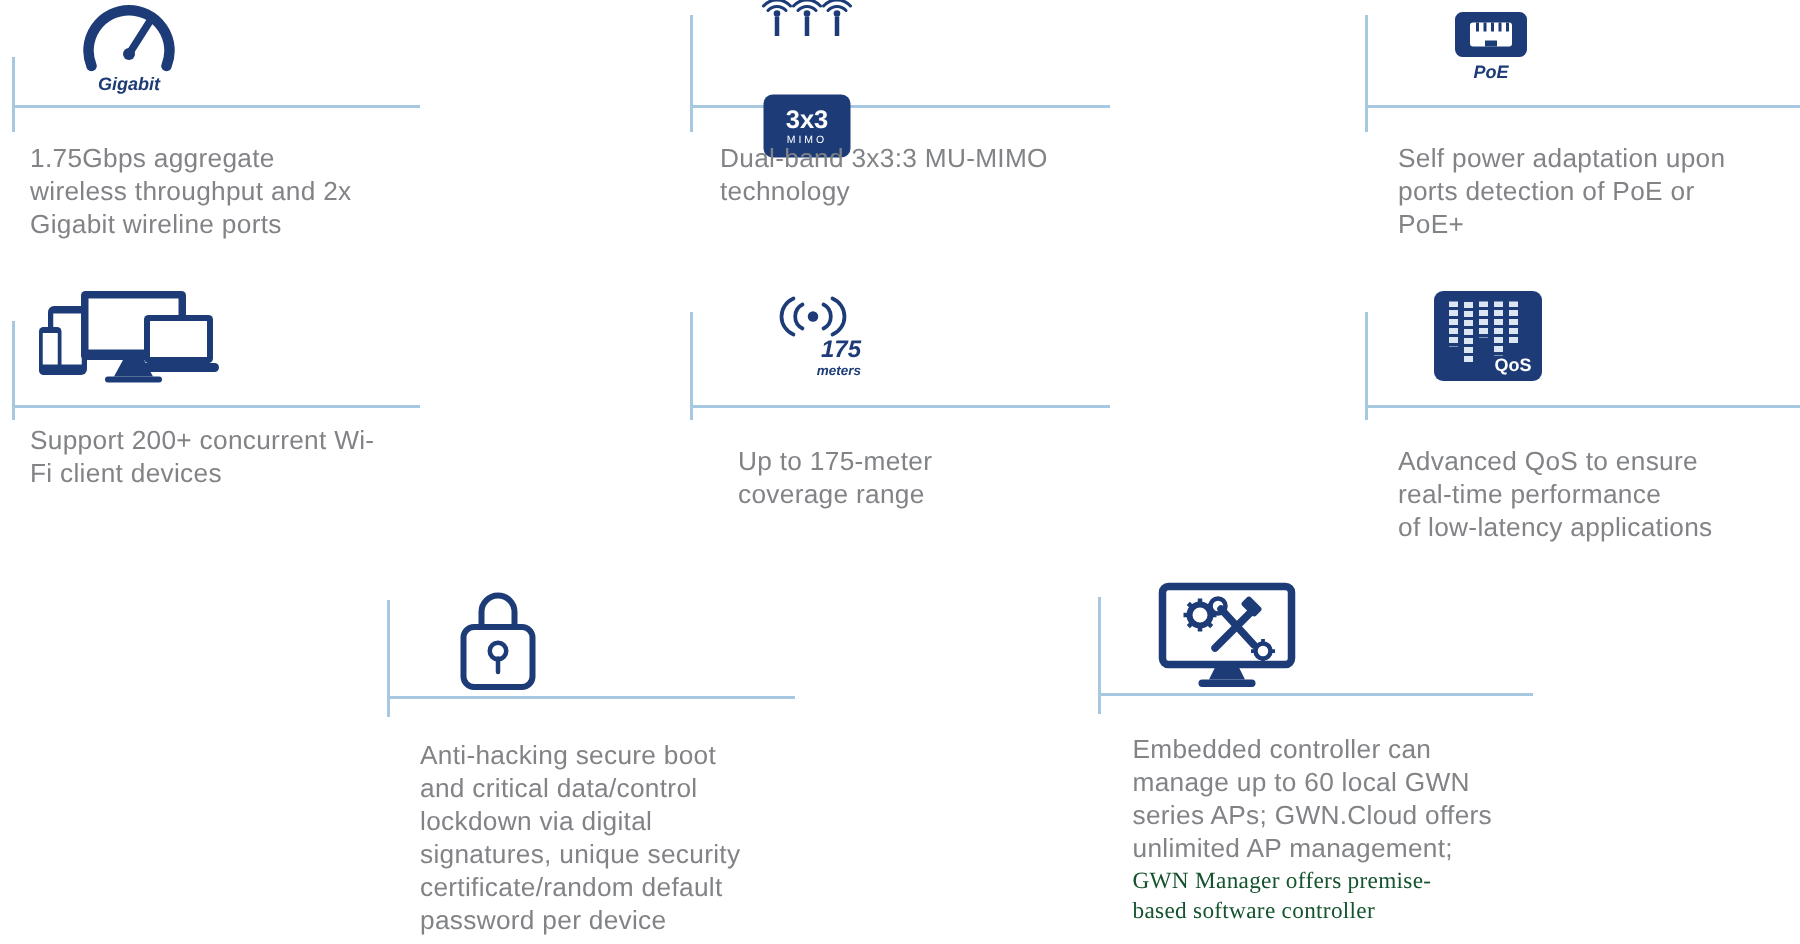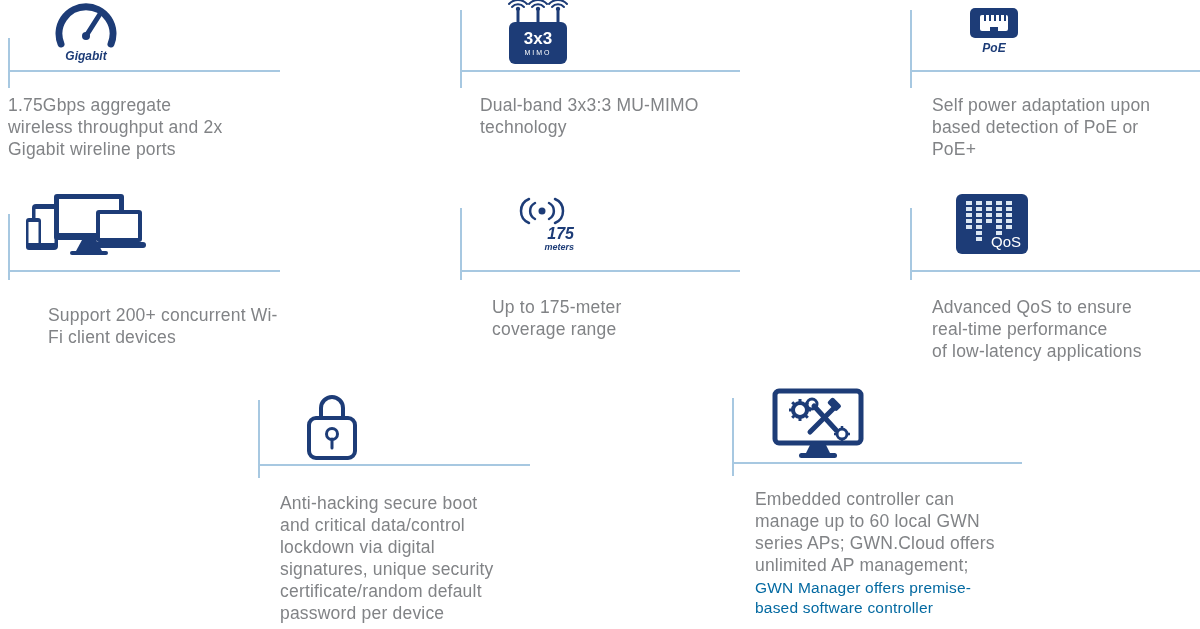--- a/index.html
+++ b/index.html
@@ -8,63 +8,63 @@
     font-family:"Liberation Sans", sans-serif;overflow:hidden;
   }
   .block{position:absolute;}
   .vline{position:absolute;width:2px;background:#a7c8e1;}
   .hline{position:absolute;left:0;right:0;height:2px;background:#a7c8e1;}
   .feature-text{
     position:absolute;margin:0;white-space:pre;color:#818386;
     font-size:17.5px;line-height:22px;letter-spacing:.2px;
   }
   .sub-text{
-    position:absolute;margin:0;white-space:pre;color:#0369a1;
-    font-size:15.5px;line-height:20px;letter-spacing:.2px;
+    position:absolute;margin:0;white-space:pre;color:#14532d;
+    font-size:15.5px;line-height:20px;letter-spacing:.2px;font-family:Liberation Serif, serif;
   }
   .icon-wrap{position:absolute;display:flex;flex-direction:column;align-items:center;}
   .icon-label{color:#1d3c77;font-weight:bold;font-style:italic;font-size:12px;line-height:16px;}
   .icon-label-sm{color:#1d3c77;font-weight:bold;font-style:italic;font-size:9px;line-height:10px;}
   .mimo-box{
     width:58px;height:42px;background:#1d3c77;border-radius:6px;color:#fff;
     display:flex;flex-direction:column;align-items:center;justify-content:center;margin-top:-2px;
   }
   .mimo-top{font-weight:bold;font-size:17px;line-height:18px;}
   .mimo-bottom{font-size:7px;letter-spacing:2px;line-height:9px;}
   .qos-box{width:72px;height:60px;background:#1d3c77;border-radius:6px;position:relative;}
   .qos-bars{position:absolute;left:10px;top:7px;display:flex;gap:4px;align-items:flex-start;}
   .qos-bar{
     width:6px;
     background:repeating-linear-gradient(to bottom,#dbe6f2 0 4px,rgba(0,0,0,0) 4px 6px);
   }
-  .qos-label{position:absolute;right:7px;bottom:4px;color:#fff;font-weight:normal;font-size:15px;}
+  .qos-label{position:absolute;right:7px;bottom:4px;color:#fff;font-weight:bold;font-size:12px;}
 </style>
 </head>
 <body>
 
 <div class="block" style="left:8px;top:0;width:272px;height:175px;">
   <div class="vline" style="top:38px;height:50px;"></div>
   <div class="hline" style="top:70px;"></div>
   <div class="icon-wrap" style="left:26px;top:2px;width:104px;">
     <svg width="72" height="46" viewBox="0 0 72 46">
       <path d="M11 42 A 27 27 0 1 1 61 42" fill="none" stroke="#1d3c77" stroke-width="7" stroke-linecap="round"></path>
       <line x1="36" y1="34" x2="50" y2="12" stroke="#1d3c77" stroke-width="5" stroke-linecap="round"></line>
       <circle cx="36" cy="34" r="4" fill="#1d3c77"></circle>
     </svg>
     <div class="icon-label">Gigabit</div>
   </div>
-  <p class="feature-text" style="left:0;top:94px;">1.75Gbps aggregate
+  <p class="feature-text" style="left:12px;top:94px;">1.75Gbps aggregate
 wireless throughput and 2x
 Gigabit wireline ports</p>
 </div>
 
 <div class="block" style="left:460px;top:0;width:280px;height:175px;">
   <div class="vline" style="top:10px;height:78px;"></div>
   <div class="hline" style="top:70px;"></div>
-  <div class="icon-wrap" style="left:46px;top:0;width:64px;">
+  <div class="icon-wrap" style="left:46px;top:0;width:64px;gap:41px;">
     <svg width="64" height="24" viewBox="0 0 64 24">
       <g stroke="#1d3c77" fill="none" stroke-width="2" stroke-linecap="round">
         <path d="M6 7 a 8 8 0 0 1 12 0"></path>
           <path d="M3 4 a 12 12 0 0 1 18 0"></path>
         <path d="M26 7 a 8 8 0 0 1 12 0"></path>
           <path d="M23 4 a 12 12 0 0 1 18 0"></path>
         <path d="M46 7 a 8 8 0 0 1 12 0"></path>
           <path d="M43 4 a 12 12 0 0 1 18 0"></path>
       </g>
       <g stroke="#1d3c77" stroke-width="3">
@@ -91,21 +91,21 @@
   <div class="icon-wrap" style="left:58px;top:6px;width:52px;">
     <svg width="52" height="34" viewBox="0 0 52 34">
       <rect x="2" y="2" width="48" height="30" rx="5" fill="#1d3c77"></rect>
       <rect x="12" y="9" width="28" height="16" rx="2" fill="#ffffff"></rect>
       <path d="M17 9 v6 M22 9 v6 M27 9 v6 M32 9 v6 M37 9 v6" stroke="#1d3c77" stroke-width="2"></path>
       <rect x="22" y="21" width="8" height="4" fill="#1d3c77"></rect>
     </svg>
     <div class="icon-label">PoE</div>
   </div>
   <p class="feature-text" style="left:22px;top:94px;">Self power adaptation upon
-based detection of PoE or
+ports detection of PoE or
 PoE+</p>
 </div>
 
 <div class="block" style="left:8px;top:192px;width:272px;height:160px;">
   <div class="vline" style="top:22px;height:66px;"></div>
   <div class="hline" style="top:78px;"></div>
   <div class="icon-wrap" style="left:18px;top:2px;">
     <svg width="120" height="62" viewBox="0 0 120 62">
       <rect x="6" y="10" width="26" height="46" rx="4" fill="#1d3c77"></rect>
       <rect x="9.5" y="15" width="19" height="34" fill="#ffffff"></rect>
@@ -113,21 +113,21 @@
       <rect x="2.5" y="28" width="10" height="21" fill="#ffffff"></rect>
       <rect x="28" y="0" width="70" height="46" rx="3" fill="#1d3c77"></rect>
       <rect x="33" y="5" width="60" height="34" fill="#ffffff"></rect>
       <path d="M56 46 L50 57 H76 L70 46 Z" fill="#1d3c77"></path>
       <rect x="44" y="57" width="38" height="4" rx="2" fill="#1d3c77"></rect>
       <rect x="70" y="16" width="46" height="32" rx="3" fill="#1d3c77"></rect>
       <rect x="74" y="20" width="38" height="24" fill="#ffffff"></rect>
       <rect x="63" y="48" width="57" height="6" rx="3" fill="#1d3c77"></rect>
     </svg>
   </div>
-  <p class="feature-text" style="left:12px;top:112px;margin-left:28px;">Support 200+ concurrent Wi-
+  <p class="feature-text" style="left:12px;top:90px;">Support 200+ concurrent Wi-
 Fi client devices</p>
 </div>
 
 <div class="block" style="left:460px;top:192px;width:280px;height:160px;">
   <div class="vline" style="top:16px;height:72px;"></div>
   <div class="hline" style="top:78px;"></div>
   <div class="icon-wrap" style="left:50px;top:2px;width:64px;align-items:flex-end;">
     <svg width="64" height="32" viewBox="0 0 64 32">
       <circle cx="32" cy="17" r="3.5" fill="#1d3c77"></circle>
       <g stroke="#1d3c77" stroke-width="2.5" fill="none" stroke-linecap="round">

